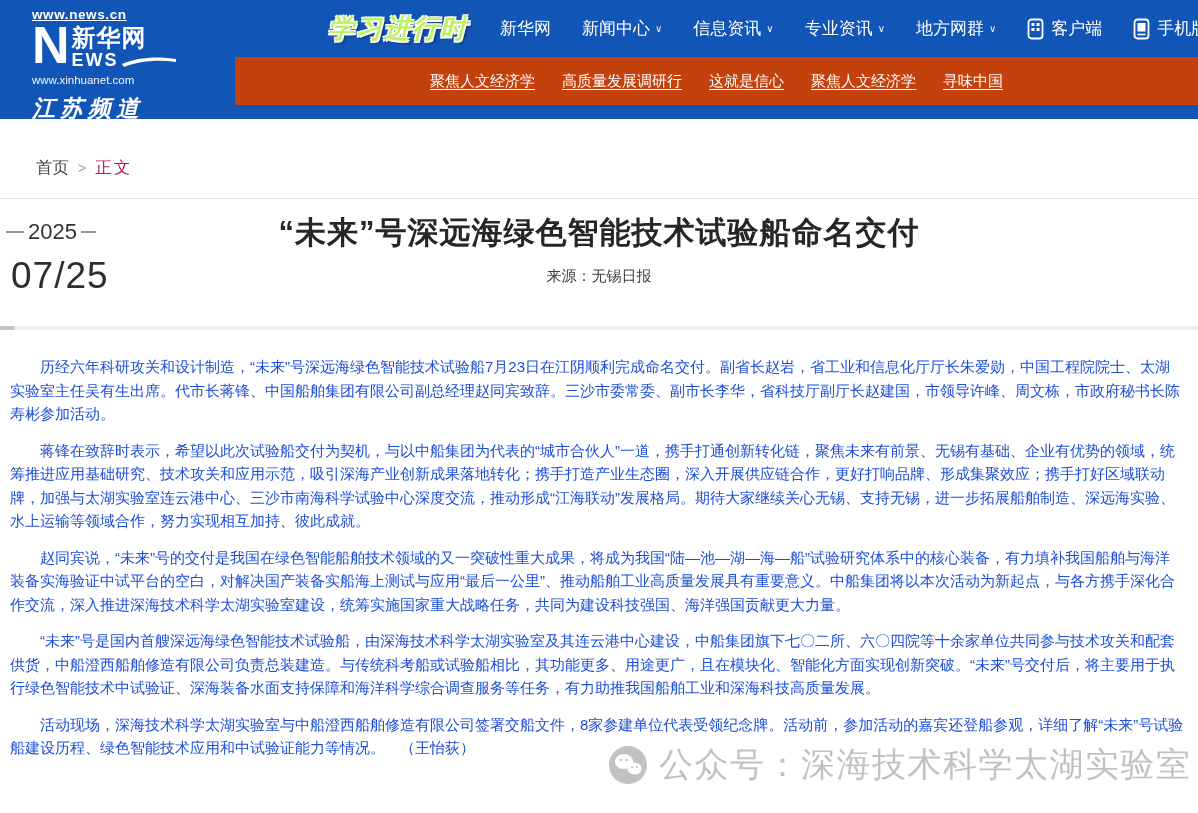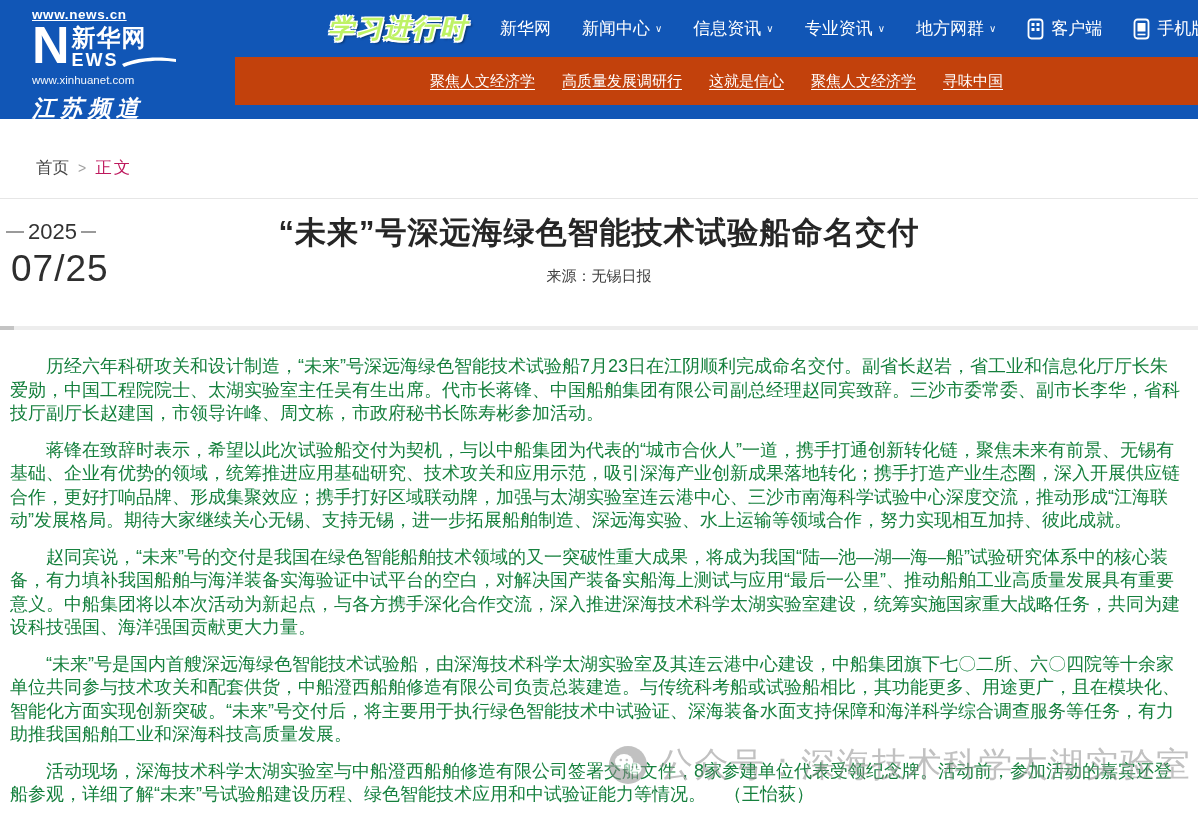--- a/index.html
+++ b/index.html
@@ -51,27 +51,27 @@
   .breadcrumb .cur { color:#be185d; letter-spacing:2px; }
   .bc-divider { margin-top:19px; height:1px; background:#e6e6e6; }
 
   
   .article-head { position:relative; height:110px; }
   .date-block { position:absolute; left:6px; top:20px; }
   .date-year { display:flex; align-items:center; font-size:22px; color:#333; }
   .date-year .dash { width:18px; height:2px; background:#9a9a9a; }
   .date-year .dash.l { margin-right:4px; }
   .date-year .dash.r { margin-left:4px; width:15px; }
-  .date-md { font-size:37px; color:#2e2e2e; margin-top:3px; padding-left:5px; letter-spacing:1px; }
+  .date-md { font-size:37px; color:#2e2e2e; margin-top:10px; padding-left:5px; letter-spacing:1px; }
   .title { margin:0; padding-top:13px; text-align:center; font-size:31px; font-weight:700; color:#262626; letter-spacing:1px; }
   .source { text-align:center; margin-top:13px; font-size:15px; color:#3f3f3f; }
   .head-divider { margin-top:17px; height:4px; background:linear-gradient(to right,#c4c4c4 0 14px,#ededed 14px); }
 
   
-  .bodytext { padding:25px 14px 0 10px; font-size:18px; line-height:23.5px; color:#15803d; }
+  .bodytext { padding:25px 14px 0 10px; font-size:15px; line-height:23.5px; color:#1d4ed8; }
   .bodytext p { margin:0 0 13px; text-indent:2em; }
 
   
   .watermark {
     position:absolute; left:608px; top:742px; display:flex; align-items:center; gap:11px;
     opacity:.55; color:#8f8f8f; font-size:34px; letter-spacing:1.5px;
     white-space:nowrap; pointer-events:none; z-index:5;
   }
 </style>
 </head>

